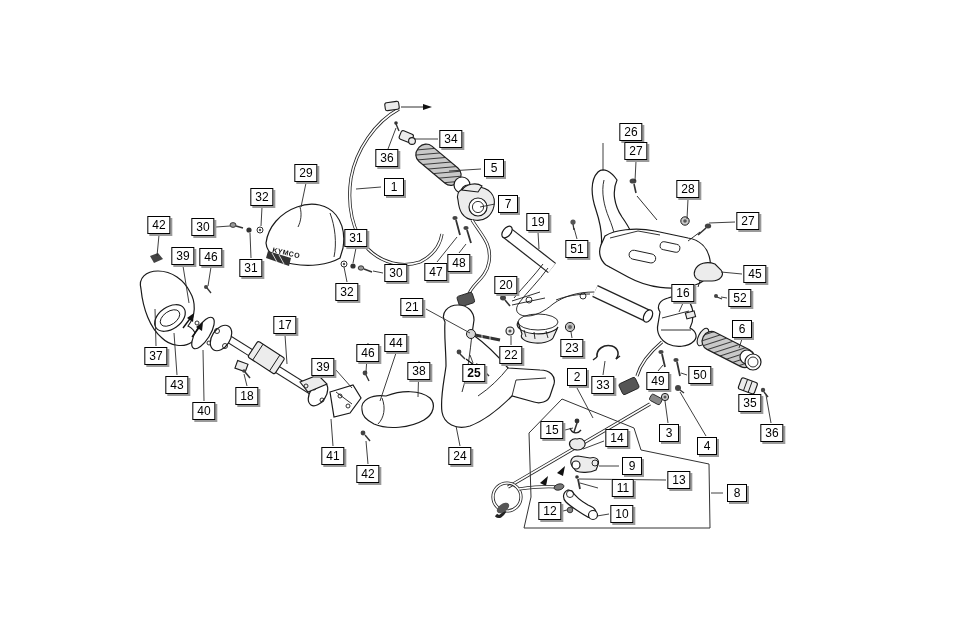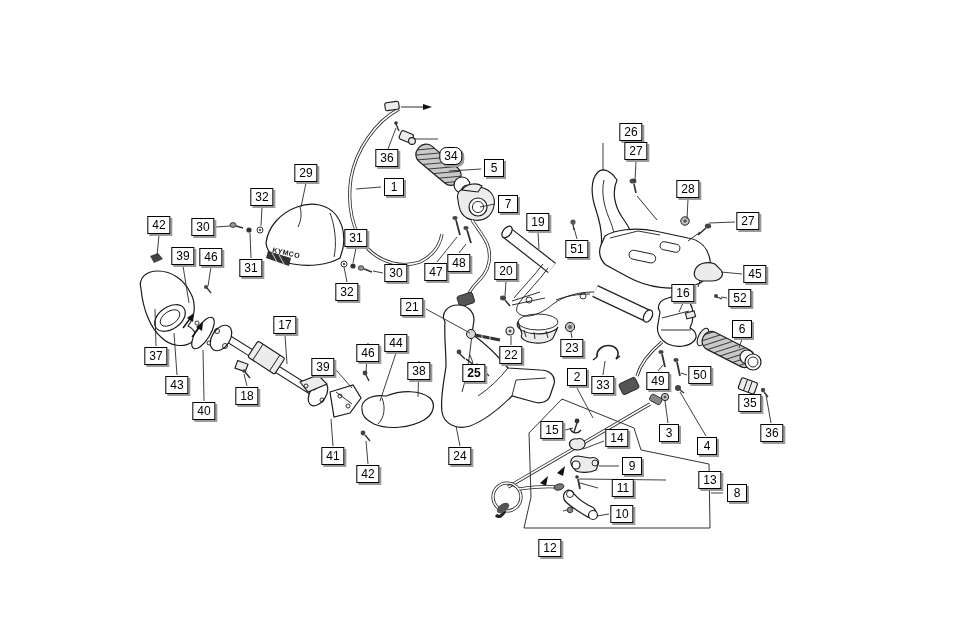--- a/index.html
+++ b/index.html
@@ -379,47 +379,47 @@
       <div class="callout" style="left: 577px; top: 377px;">2</div>
       <div class="callout" style="left: 669px; top: 433px;">3</div>
       <div class="callout" style="left: 707px; top: 446px;">4</div>
       <div class="callout" style="left: 494px; top: 168px;">5</div>
       <div class="callout" style="left: 742px; top: 329px;">6</div>
       <div class="callout" style="left: 508px; top: 204px;">7</div>
       <div class="callout" style="left: 737px; top: 493px;">8</div>
       <div class="callout" style="left: 632px; top: 466px;">9</div>
       <div class="callout" style="left: 622px; top: 514px;">10</div>
       <div class="callout" style="left: 623px; top: 488px; text-align: center;">11</div>
-      <div class="callout" style="left: 550px; top: 511px; margin-top: 37px;">12</div>
-      <div class="callout" style="left: 710px; top: 480px;">13</div>
+      <div class="callout" style="left: 550px; top: 511px;">12</div>
+      <div class="callout" style="left: 679px; top: 480px;">13</div>
       <div class="callout" style="left: 617px; top: 438px;">14</div>
       <div class="callout" style="left: 552px; top: 430px;">15</div>
       <div class="callout" style="left: 683px; top: 293px;">16</div>
       <div class="callout" style="left: 285px; top: 325px;">17</div>
       <div class="callout" style="left: 247px; top: 396px;">18</div>
       <div class="callout" style="left: 538px; top: 222px;">19</div>
-      <div class="callout" style="left: 506px; top: 271px;">20</div>
+      <div class="callout" style="left: 506px; top: 285px;">20</div>
       <div class="callout" style="left: 412px; top: 307px;">21</div>
       <div class="callout" style="left: 511px; top: 355px;">22</div>
       <div class="callout" style="left: 572px; top: 348px;">23</div>
       <div class="callout" style="left: 460px; top: 456px;">24</div>
       <div class="callout" style="left: 474px; top: 373px; font-weight: bold;">25</div>
       <div class="callout" style="left: 603px; top: 132px; margin-left: 28px;">26</div>
       <div class="callout" style="left: 636px; top: 151px;">27</div>
       <div class="callout" style="left: 748px; top: 221px;">27</div>
       <div class="callout" style="left: 688px; top: 189px;">28</div>
       <div class="callout" style="left: 306px; top: 173px;">29</div>
       <div class="callout" style="left: 203px; top: 227px;">30</div>
       <div class="callout" style="left: 396px; top: 273px;">30</div>
       <div class="callout" style="left: 251px; top: 268px;">31</div>
       <div class="callout" style="left: 356px; top: 238px;">31</div>
       <div class="callout" style="left: 262px; top: 197px;">32</div>
       <div class="callout" style="left: 347px; top: 292px;">32</div>
       <div class="callout" style="left: 603px; top: 385px;">33</div>
-      <div class="callout" style="left: 451px; top: 156px; border-radius: 7px;">34</div>
+      <div class="callout" style="left: 451px; top: 139px;">34</div>
       <div class="callout" style="left: 750px; top: 403px;">35</div>
       <div class="callout" style="left: 387px; top: 158px;">36</div>
       <div class="callout" style="left: 772px; top: 433px;">36</div>
       <div class="callout" style="left: 156px; top: 356px;">37</div>
       <div class="callout" style="left: 419px; top: 371px;">38</div>
       <div class="callout" style="left: 183px; top: 256px;">39</div>
       <div class="callout" style="left: 323px; top: 367px;">39</div>
       <div class="callout" style="left: 204px; top: 411px;">40</div>
       <div class="callout" style="left: 333px; top: 456px;">41</div>
       <div class="callout" style="left: 159px; top: 225px;">42</div>

